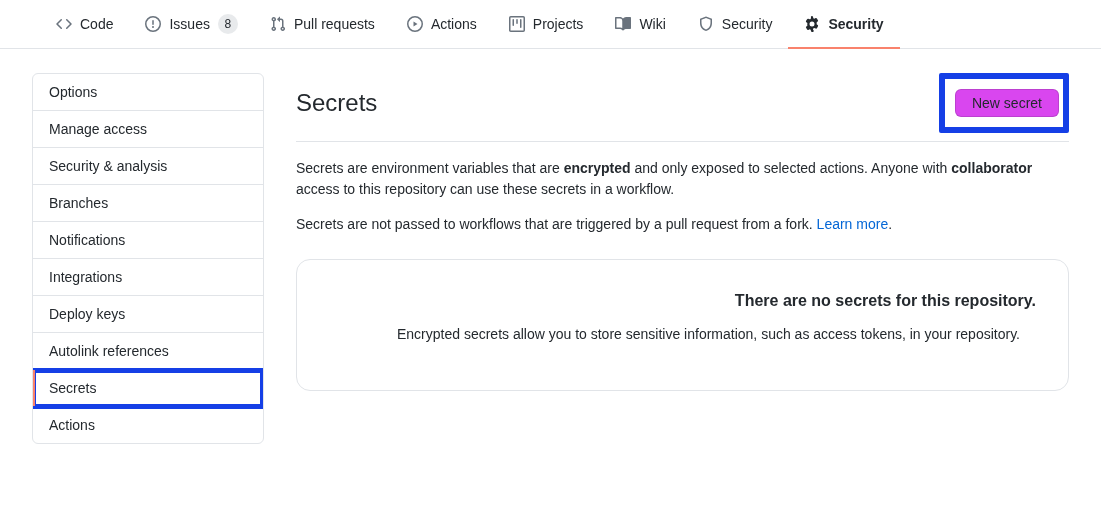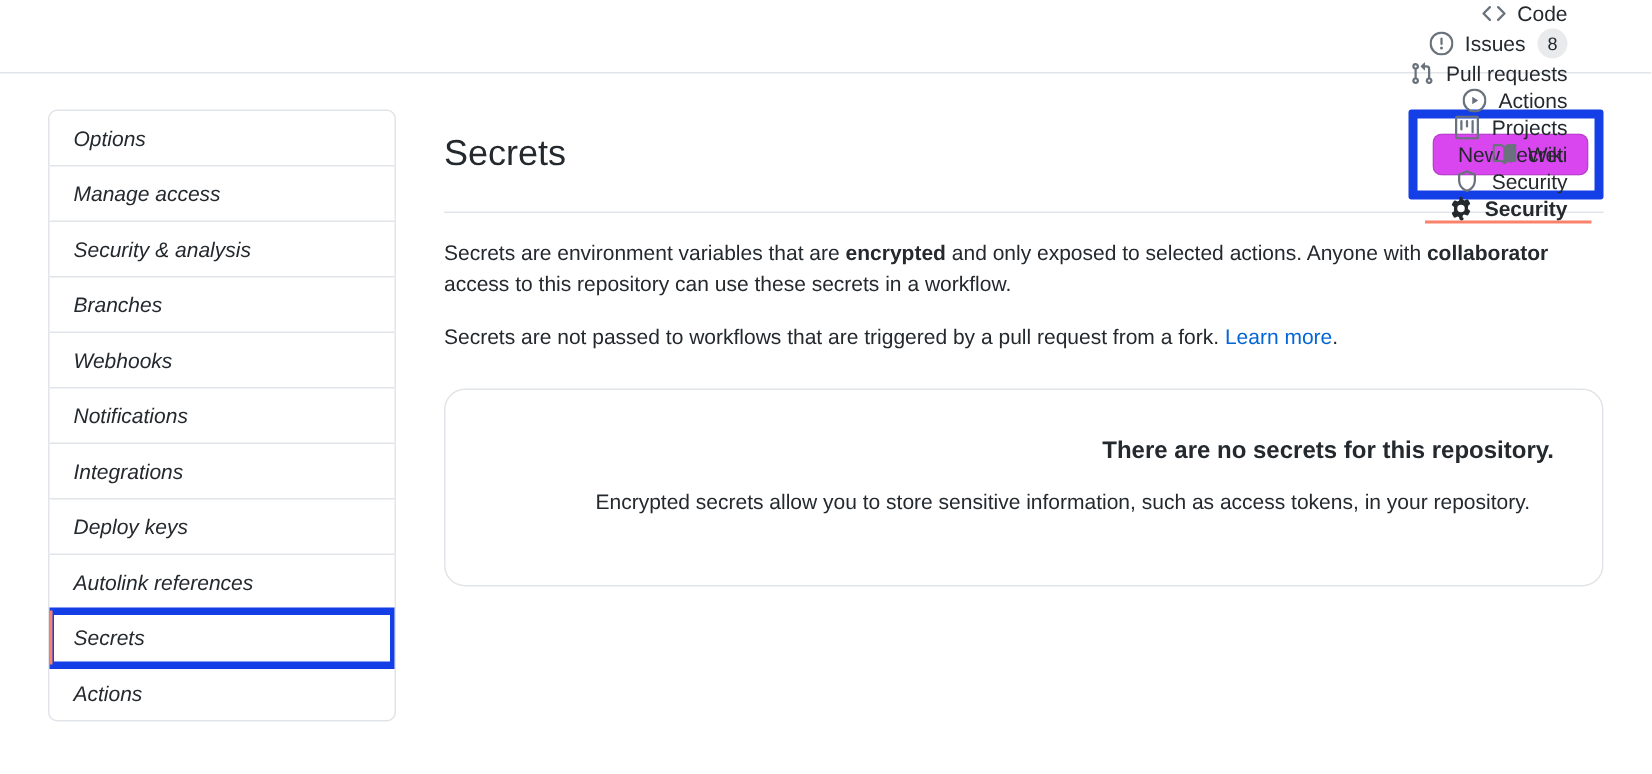--- a/index.html
+++ b/index.html
@@ -10,21 +10,20 @@
     background: #fff;
     font-size: 14px;
   }
   .topnav {
     display: flex;
     align-items: flex-end;
     gap: 0;
     padding: 0 40px;
     border-bottom: 1px solid #e1e4e8;
     height: 49px;
-    flex-direction: column;
   }
   .topnav-item {
     display: flex;
     align-items: center;
     gap: 8px;
     padding: 0 16px;
     height: 48px;
     color: #24292e;
     cursor: pointer;
     border-bottom: 2px solid transparent;
@@ -55,21 +54,20 @@
     gap: 32px;
   }
   .sidebar {
     width: 232px;
     flex-shrink: 0;
   }
   .menu {
     border: 1px solid #e1e4e8;
     border-radius: 6px;
     overflow: hidden;
-    font-style: italic;
   }
   .menu-item {
     padding: 10px 16px;
     border-bottom: 1px solid #e1e4e8;
     cursor: pointer;
     position: relative;
     color: #24292e;
   }
   .menu-item:last-child { border-bottom: none; }
   .menu-item.selected::before {
@@ -200,21 +198,20 @@
   </div>
 </nav>
 
 <div class="container">
   <aside class="sidebar">
     <nav class="menu">
       <div class="menu-item">Options</div>
       <div class="menu-item">Manage access</div>
       <div class="menu-item">Security &amp; analysis</div>
       <div class="menu-item">Branches</div>
-      <div class="menu-item">Webhooks</div>
       <div class="menu-item">Notifications</div>
       <div class="menu-item">Integrations</div>
       <div class="menu-item">Deploy keys</div>
       <div class="menu-item">Autolink references</div>
       <div class="menu-item selected highlight-blue-1">Secrets</div>
       <div class="menu-item">Actions</div>
     </nav>
   </aside>
 
   <main class="main">

